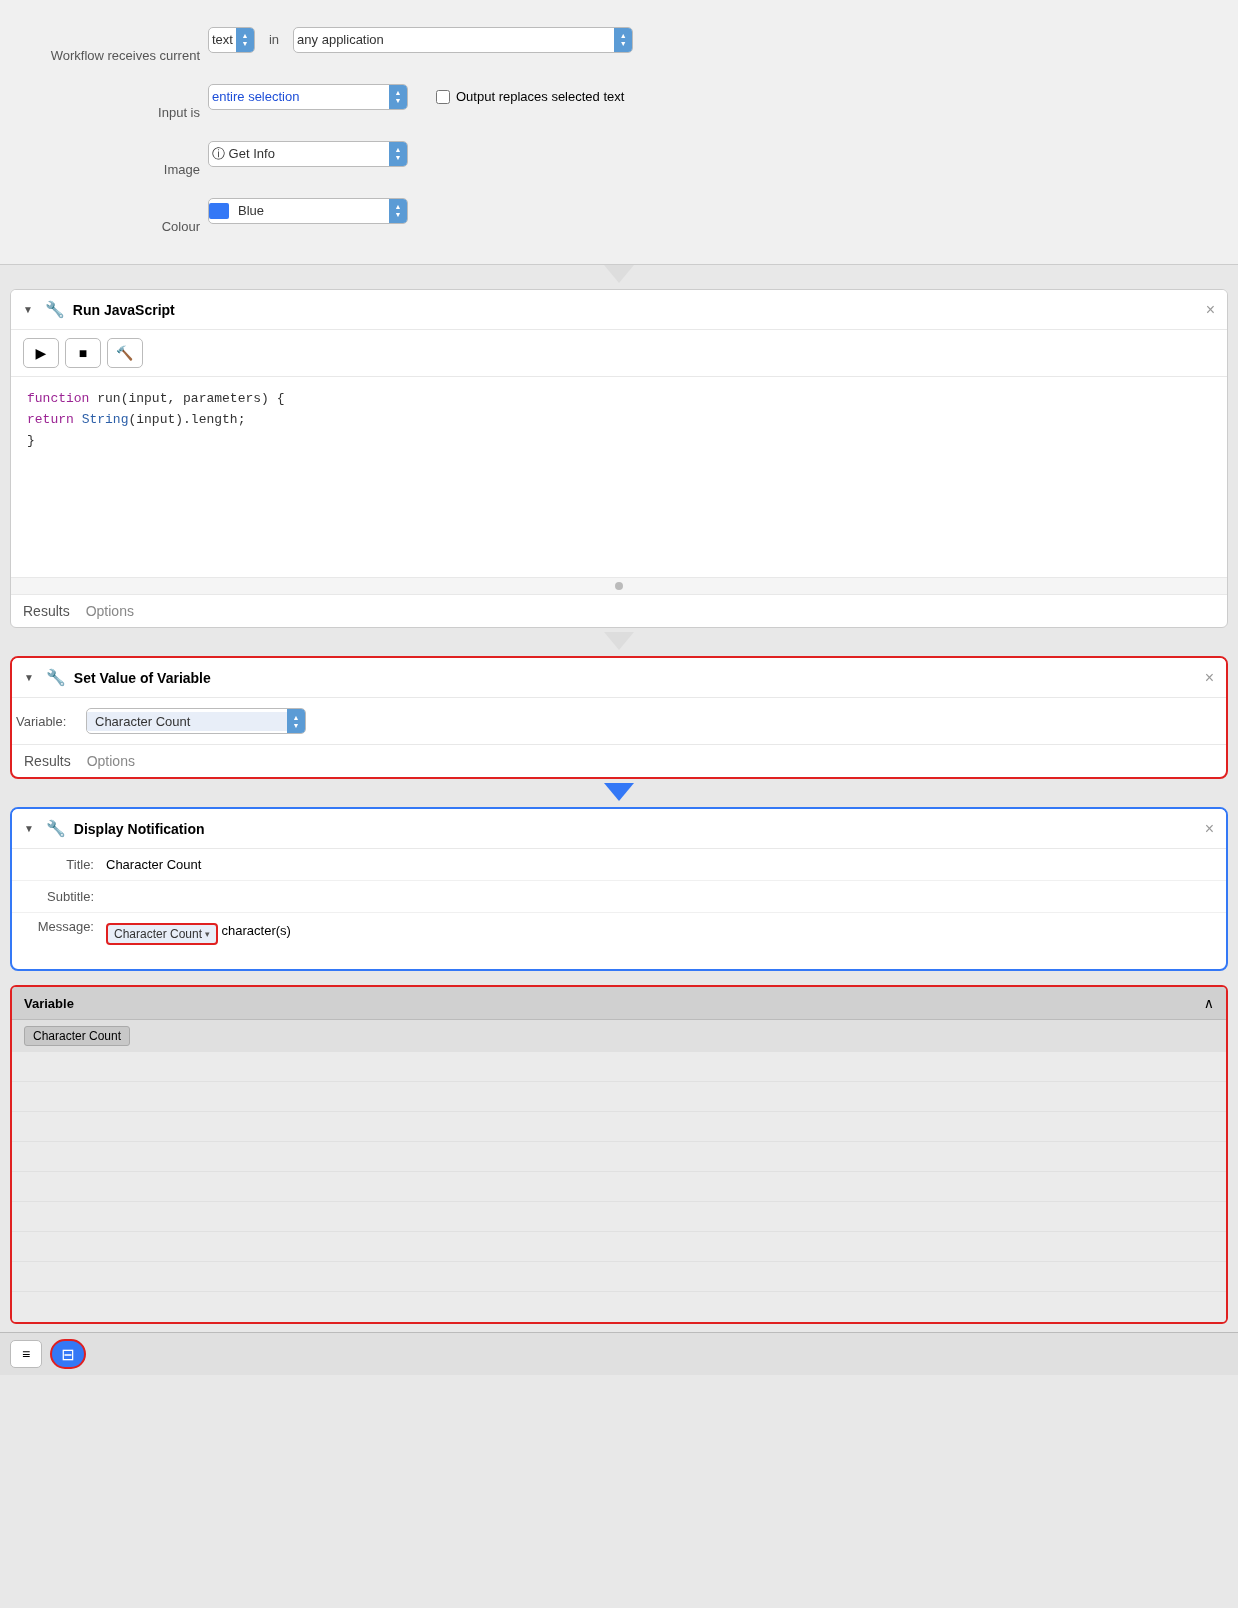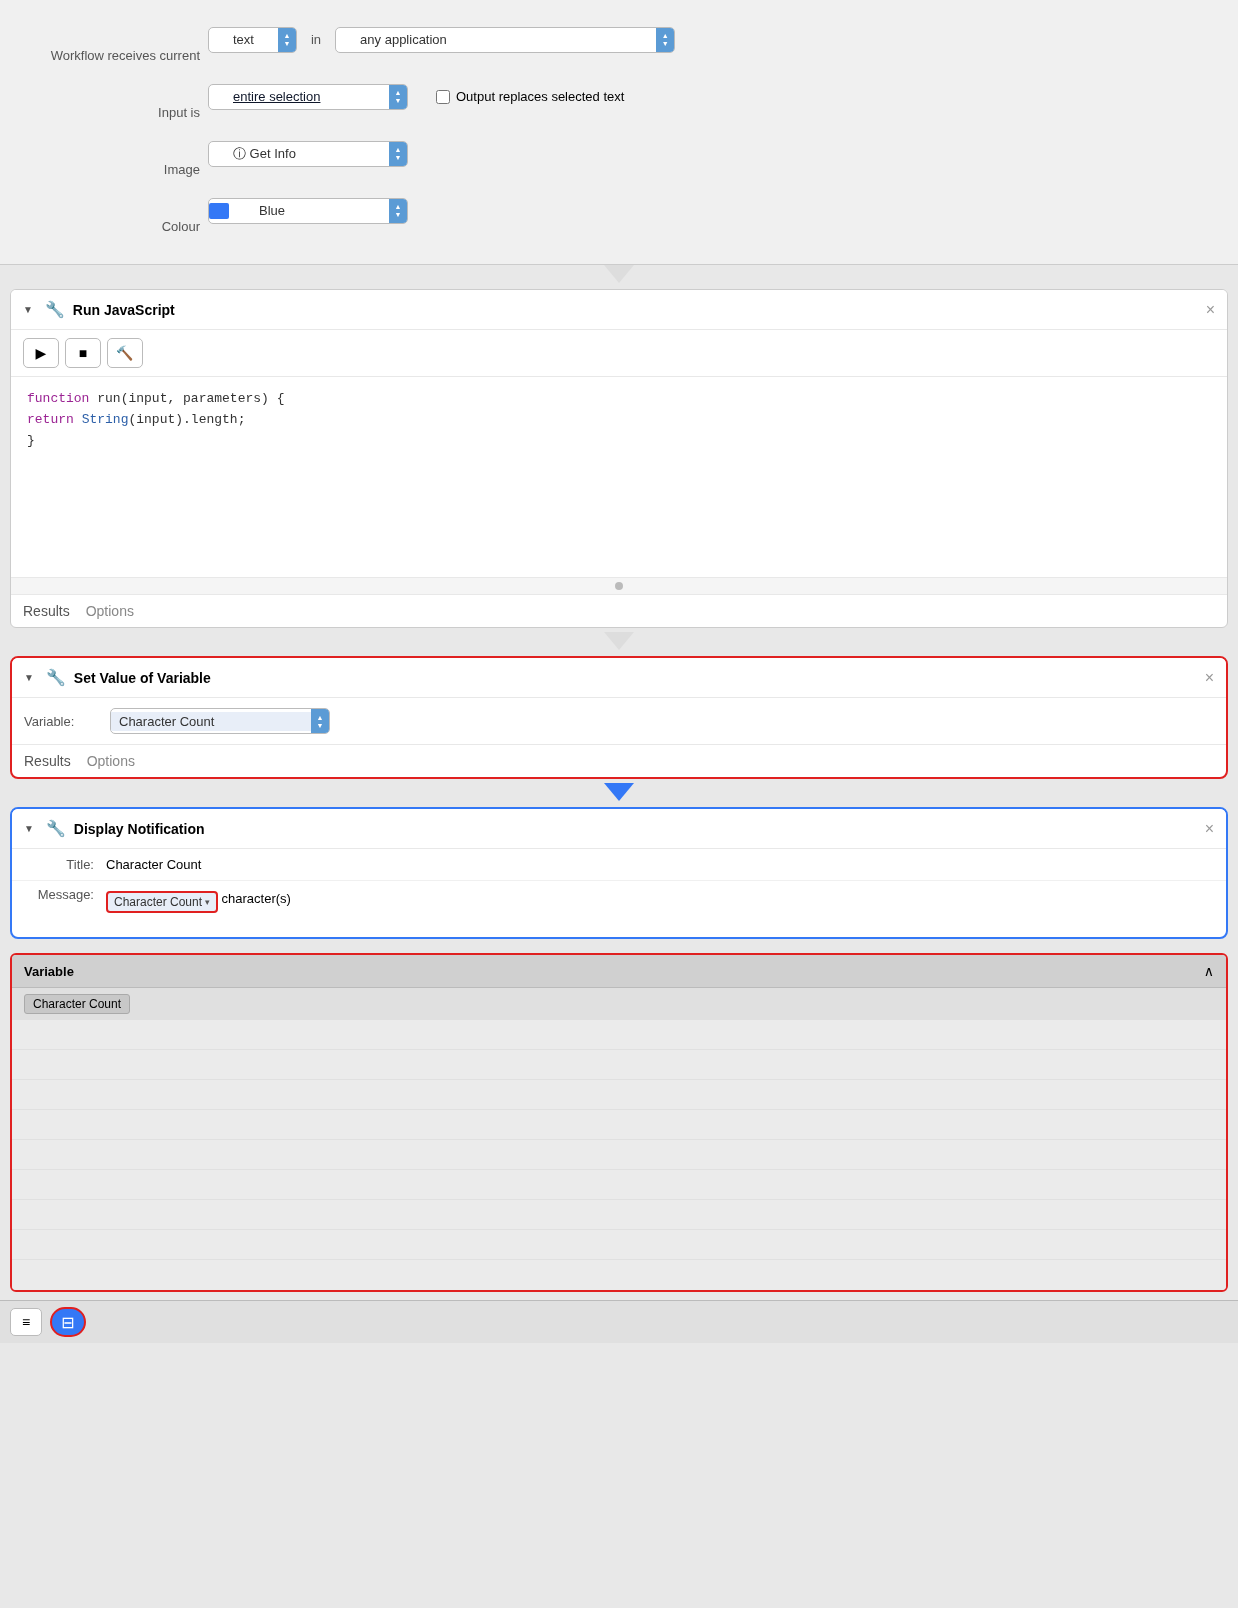--- a/index.html
+++ b/index.html
@@ -33,21 +33,21 @@
     .select-wrapper {
       display: flex;
       align-items: center;
       background: white;
       border: 1px solid #bbb;
       border-radius: 5px;
       height: 26px;
       overflow: hidden;
     }
     .select-text {
-      padding: 3px 24px;
+      padding: 3px 3px;
       flex: 1;
       color: #333;
     }
     .select-arrows {
       background: #5b9bd5;
       display: flex;
       flex-direction: column;
       height: 100%;
       width: 18px;
       align-items: center;
@@ -207,22 +207,22 @@
       padding: 2px 0;
     }
     .tab-item.active {
       color: #555;
     }
 
     
     .variable-row {
       display: flex;
       align-items: center;
-      padding: 10px 12px;
-      gap: 16px;
+      padding: 10px 4px;
+      gap: 0;
     }
     .variable-label-text {
       color: #555;
       min-width: 70px;
     }
 
     
     .notif-field-row {
       display: flex;
       align-items: center;
@@ -383,21 +383,21 @@
         <span class="select-text">any application</span>
         <div class="select-arrows">
           <span class="arrow-up">▲</span>
           <span class="arrow-down">▼</span>
         </div>
       </div>
     </div>
     <div class="form-row">
       <span class="form-label">Input is</span>
       <div class="select-wrapper" style="min-width:200px;">
-        <span class="select-text" style="color:#0f172a;text-decoration:underline;">entire selection</span>
+        <span class="select-text" style="color:#1d4ed8;">entire selection</span>
         <div class="select-arrows">
           <span class="arrow-up">▲</span>
           <span class="arrow-down">▼</span>
         </div>
       </div>
       <div class="checkbox-row" style="margin-left:20px;">
         <input type="checkbox" class="checkbox-input" style="">
         <span>Output replaces selected text</span>
       </div>
     </div>
@@ -498,20 +498,24 @@
     <div class="card-header">
       <span class="collapse-btn">▼</span>
       <span class="icon-gear">🔧</span>
       <span class="card-title">Display Notification</span>
       <span class="close-btn">×</span>
     </div>
     <div class="notif-field-row">
       <span class="field-label">Title:</span>
       <input class="field-input" type="text" value="Character Count" style="">
     </div>
+    <div class="notif-field-row">
+      <span class="field-label">Subtitle:</span>
+      <input class="field-input" type="text" style="">
+    </div>
     <div class="message-row">
       <span class="field-label">Message:</span>
       <div class="message-content">
         <div class="token-pill token-pill-red">
           <span class="token-text">Character Count</span>
           <span class="token-chevron">▾</span>
         </div>
         <span>character(s)</span>
       </div>
     </div>

